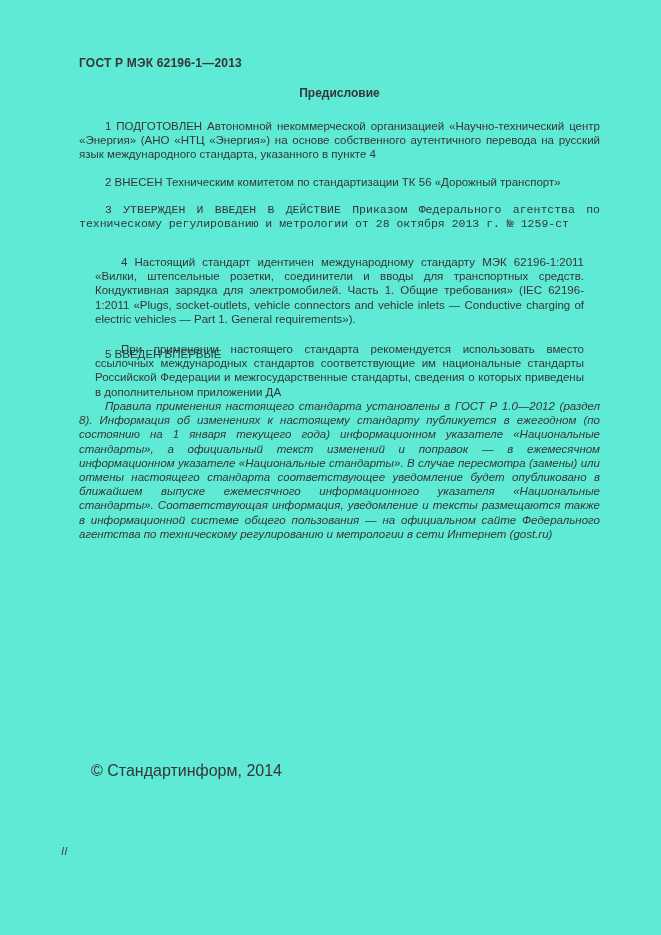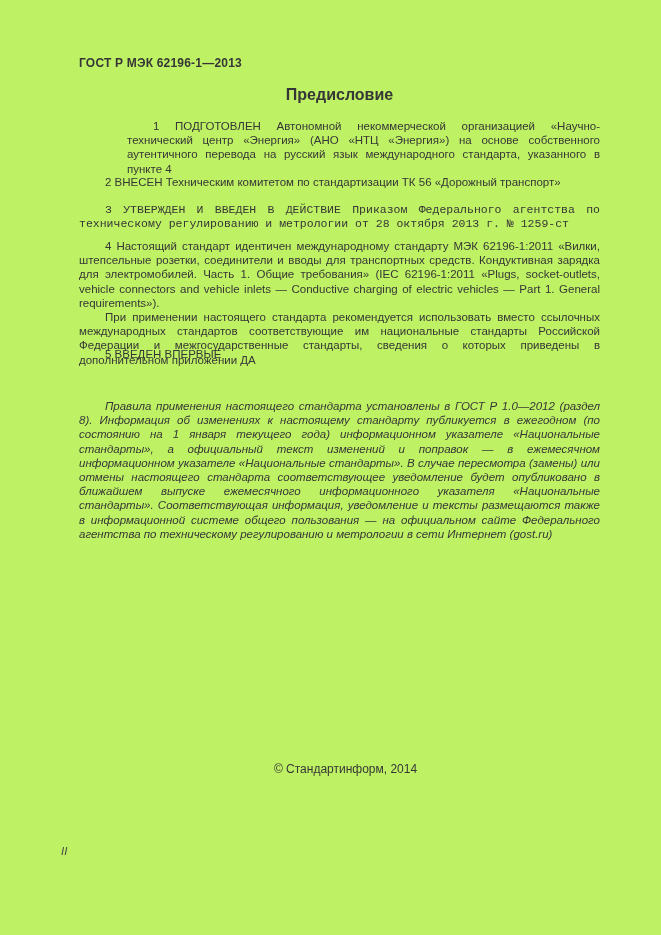--- a/index.html
+++ b/index.html
@@ -4,21 +4,21 @@
 <style>
   html, body {
     margin: 0;
     padding: 0;
     background: #f6f6f6;
   }
   .page {
     position: relative;
     width: 661px;
     height: 935px;
-    background: #bef264;
+    background: #5eead4;
     font-family: "Liberation Sans", "DejaVu Sans", sans-serif;
     color: #363636;
     overflow: hidden;
   }
   .content {
     position: absolute;
     left: 79px;
     right: 61px;
     top: 0;
     bottom: 0;
@@ -30,56 +30,56 @@
     font-size: 12px;
     font-weight: bold;
     letter-spacing: 0.2px;
   }
   .page-title {
     position: absolute;
     top: 86px;
     left: 0;
     right: 0;
     text-align: center;
-    font-size: 16px;
+    font-size: 12px;
     font-weight: bold;
   }
   .para {
     position: absolute;
     left: 0;
     right: 0;
     font-size: 11.5px;
     line-height: 14.2px;
     text-align: justify;
     text-indent: 26px;
   }
-  .p1 { top: 119px; margin-left: 48px; }
+  .p1 { top: 119px; }
   .p2 { top: 175px; }
   .p3 { top: 203px; font-family: Liberation Mono, monospace; }
   .p4 { top: 239px; }
-  .p4 p { margin: 0; text-indent: 26px; text-align: justify; }
+  .p4 p { margin: 16px; text-indent: 26px; text-align: justify; }
   .p5 { top: 347px; text-align: left; }
   .note {
     position: absolute;
     top: 399px;
     left: 0;
     right: 0;
     font-size: 11.5px;
     line-height: 14.2px;
     font-style: italic;
     text-align: justify;
     text-indent: 26px;
   }
   .copyright {
     position: absolute;
     top: 762px;
     left: 12px;
     right: 0;
-    text-align: center;
-    font-size: 12px;
+    text-align: left;
+    font-size: 16px;
   }
   .restriction {
     position: absolute;
     top: 796px;
     left: 0;
     right: 0;
     font-size: 11.5px;
     line-height: 14.2px;
     text-align: justify;
     text-indent: 26px;

